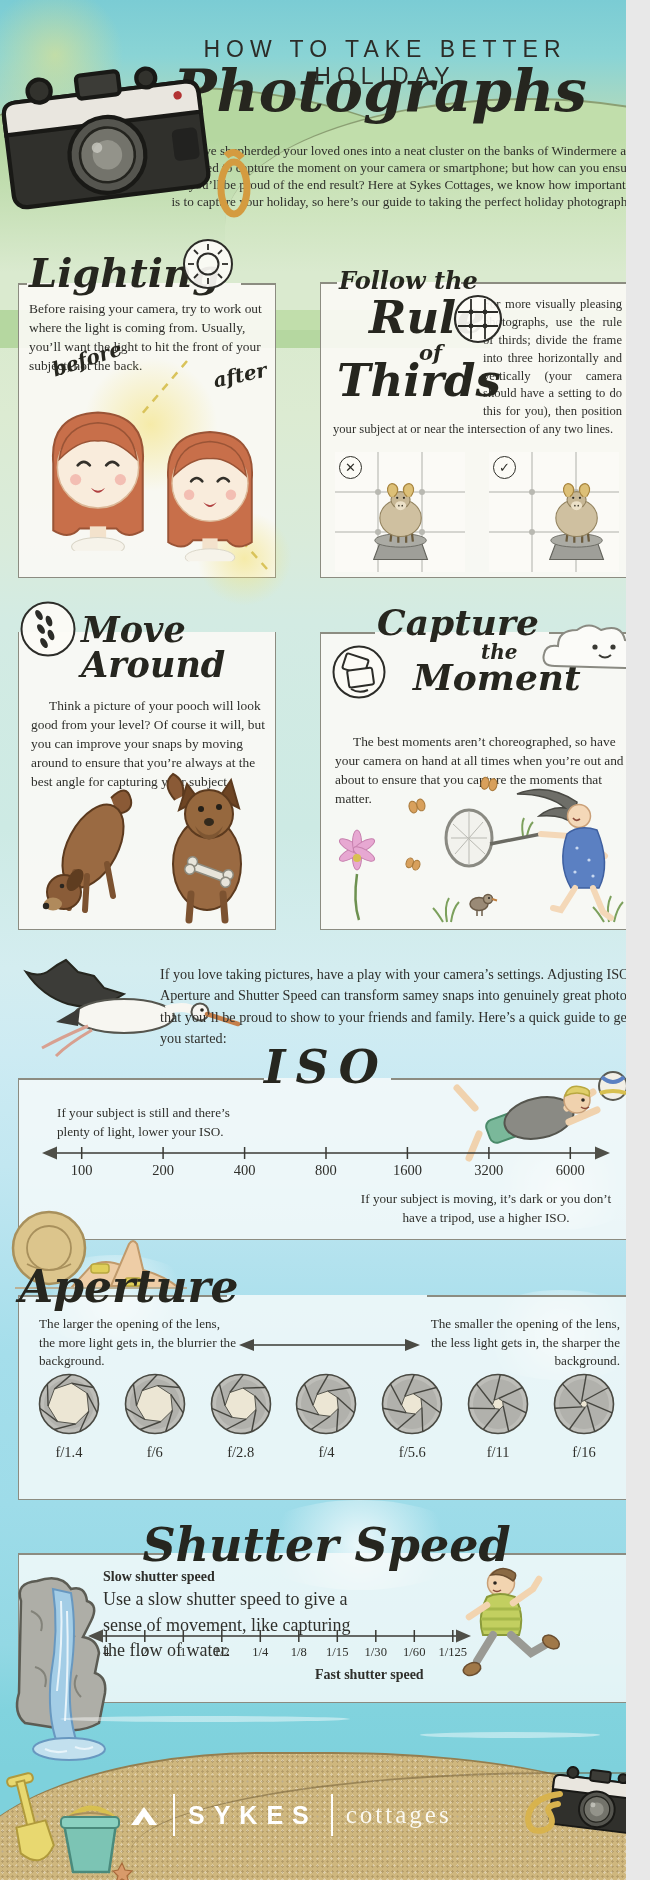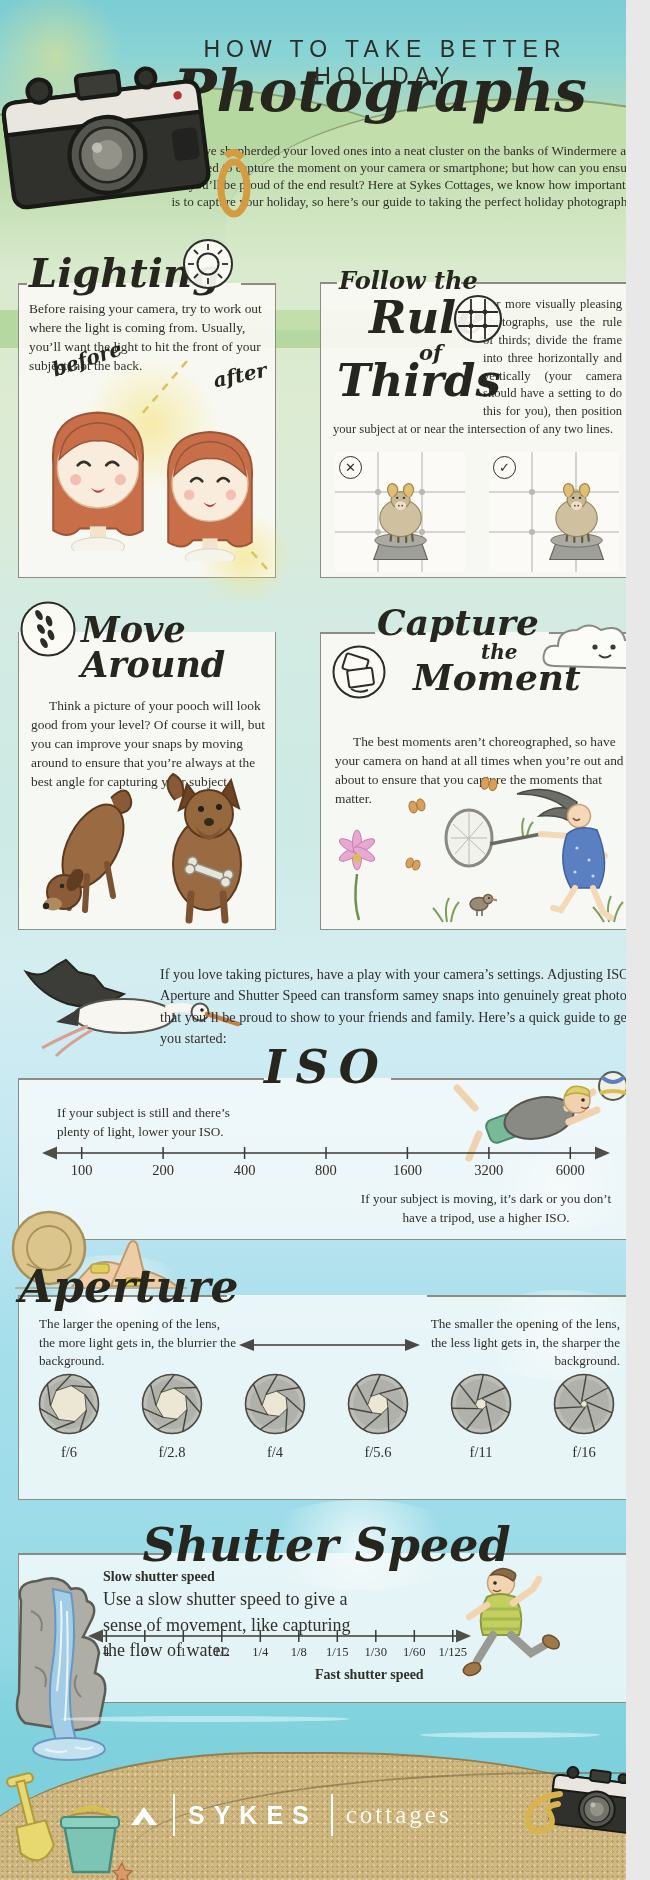--- a/index.html
+++ b/index.html
@@ -458,20 +458,32 @@
     <div class="tseg" style="left:408px;right:0;"></div>
     <div class="abs script" style="left:0;right:0;top:-30px;text-align:left;font-size:44px;">Aperture</div>
     <div class="abs body-text" style="left:20px;top:20px;width:200px;font-size:13.2px;">The larger the opening of the lens, the more light gets in, the blurrier the background.</div>
     <div class="abs body-text" style="right:14px;top:20px;width:208px;font-size:13.2px;text-align:right;">The smaller the opening of the lens, the less light gets in, the sharper the background.</div>
     <svg class="abs" style="left:218px;top:42px;" width="185" height="16">
       <line x1="12" y1="8" x2="173" y2="8" stroke="#3a3a35" stroke-width="1.6"></line>
       <polygon points="2,8 17,2 17,14" fill="#4a4a44"></polygon>
       <polygon points="183,8 168,2 168,14" fill="#4a4a44"></polygon>
     </svg>
     <div class="aperture-row" style="left:16px;right:16px;top:76px;">
+        <div class="ap-cell"><svg width="66" height="66">
+    <circle cx="33" cy="33" r="29.5" fill="#bebeb9" stroke="#4a4a43" stroke-width="1.6"></circle>
+    <circle cx="33" cy="33" r="25" fill="#b1b1ac"></circle>
+    <polygon points="52.7,40.2 39.7,52.9 21.6,50.6 12.1,35.1 18.4,18.0 35.6,12.2 50.9,22.1 " fill="#ece6d4" stroke="#55554d" stroke-width="1"></polygon>
+    <line x1="52.7" y1="40.2" x2="43.7" y2="60.5" stroke="#45453f" stroke-width="1.4"></line>
+            <line x1="39.7" y1="52.9" x2="18.2" y2="58.5" stroke="#45453f" stroke-width="1.4"></line>
+            <line x1="21.6" y1="50.6" x2="3.8" y2="37.3" stroke="#45453f" stroke-width="1.4"></line>
+            <line x1="12.1" y1="35.1" x2="11.4" y2="12.9" stroke="#45453f" stroke-width="1.4"></line>
+            <line x1="18.4" y1="18.0" x2="35.3" y2="3.6" stroke="#45453f" stroke-width="1.4"></line>
+            <line x1="35.6" y1="12.2" x2="57.4" y2="16.5" stroke="#45453f" stroke-width="1.4"></line>
+            <line x1="50.9" y1="22.1" x2="61.2" y2="41.8" stroke="#45453f" stroke-width="1.4"></line>
+          </svg><div class="ap-label">f/1.4</div></div>
         <div class="ap-cell"><svg width="66" height="66">
     <circle cx="33" cy="33" r="29.5" fill="#bebeb9" stroke="#4a4a43" stroke-width="1.6"></circle>
     <circle cx="33" cy="33" r="25" fill="#b1b1ac"></circle>
     <polygon points="50.4,39.3 38.9,50.5 22.9,48.5 14.6,34.8 20.1,19.7 35.3,14.6 48.8,23.4 " fill="#ece6d4" stroke="#55554d" stroke-width="1"></polygon>
     <line x1="50.4" y1="39.3" x2="43.7" y2="60.5" stroke="#45453f" stroke-width="1.4"></line>
             <line x1="38.9" y1="50.5" x2="18.2" y2="58.5" stroke="#45453f" stroke-width="1.4"></line>
             <line x1="22.9" y1="48.5" x2="3.8" y2="37.3" stroke="#45453f" stroke-width="1.4"></line>
             <line x1="14.6" y1="34.8" x2="11.4" y2="12.9" stroke="#45453f" stroke-width="1.4"></line>
             <line x1="20.1" y1="19.7" x2="35.3" y2="3.6" stroke="#45453f" stroke-width="1.4"></line>
             <line x1="35.3" y1="14.6" x2="57.4" y2="16.5" stroke="#45453f" stroke-width="1.4"></line>

